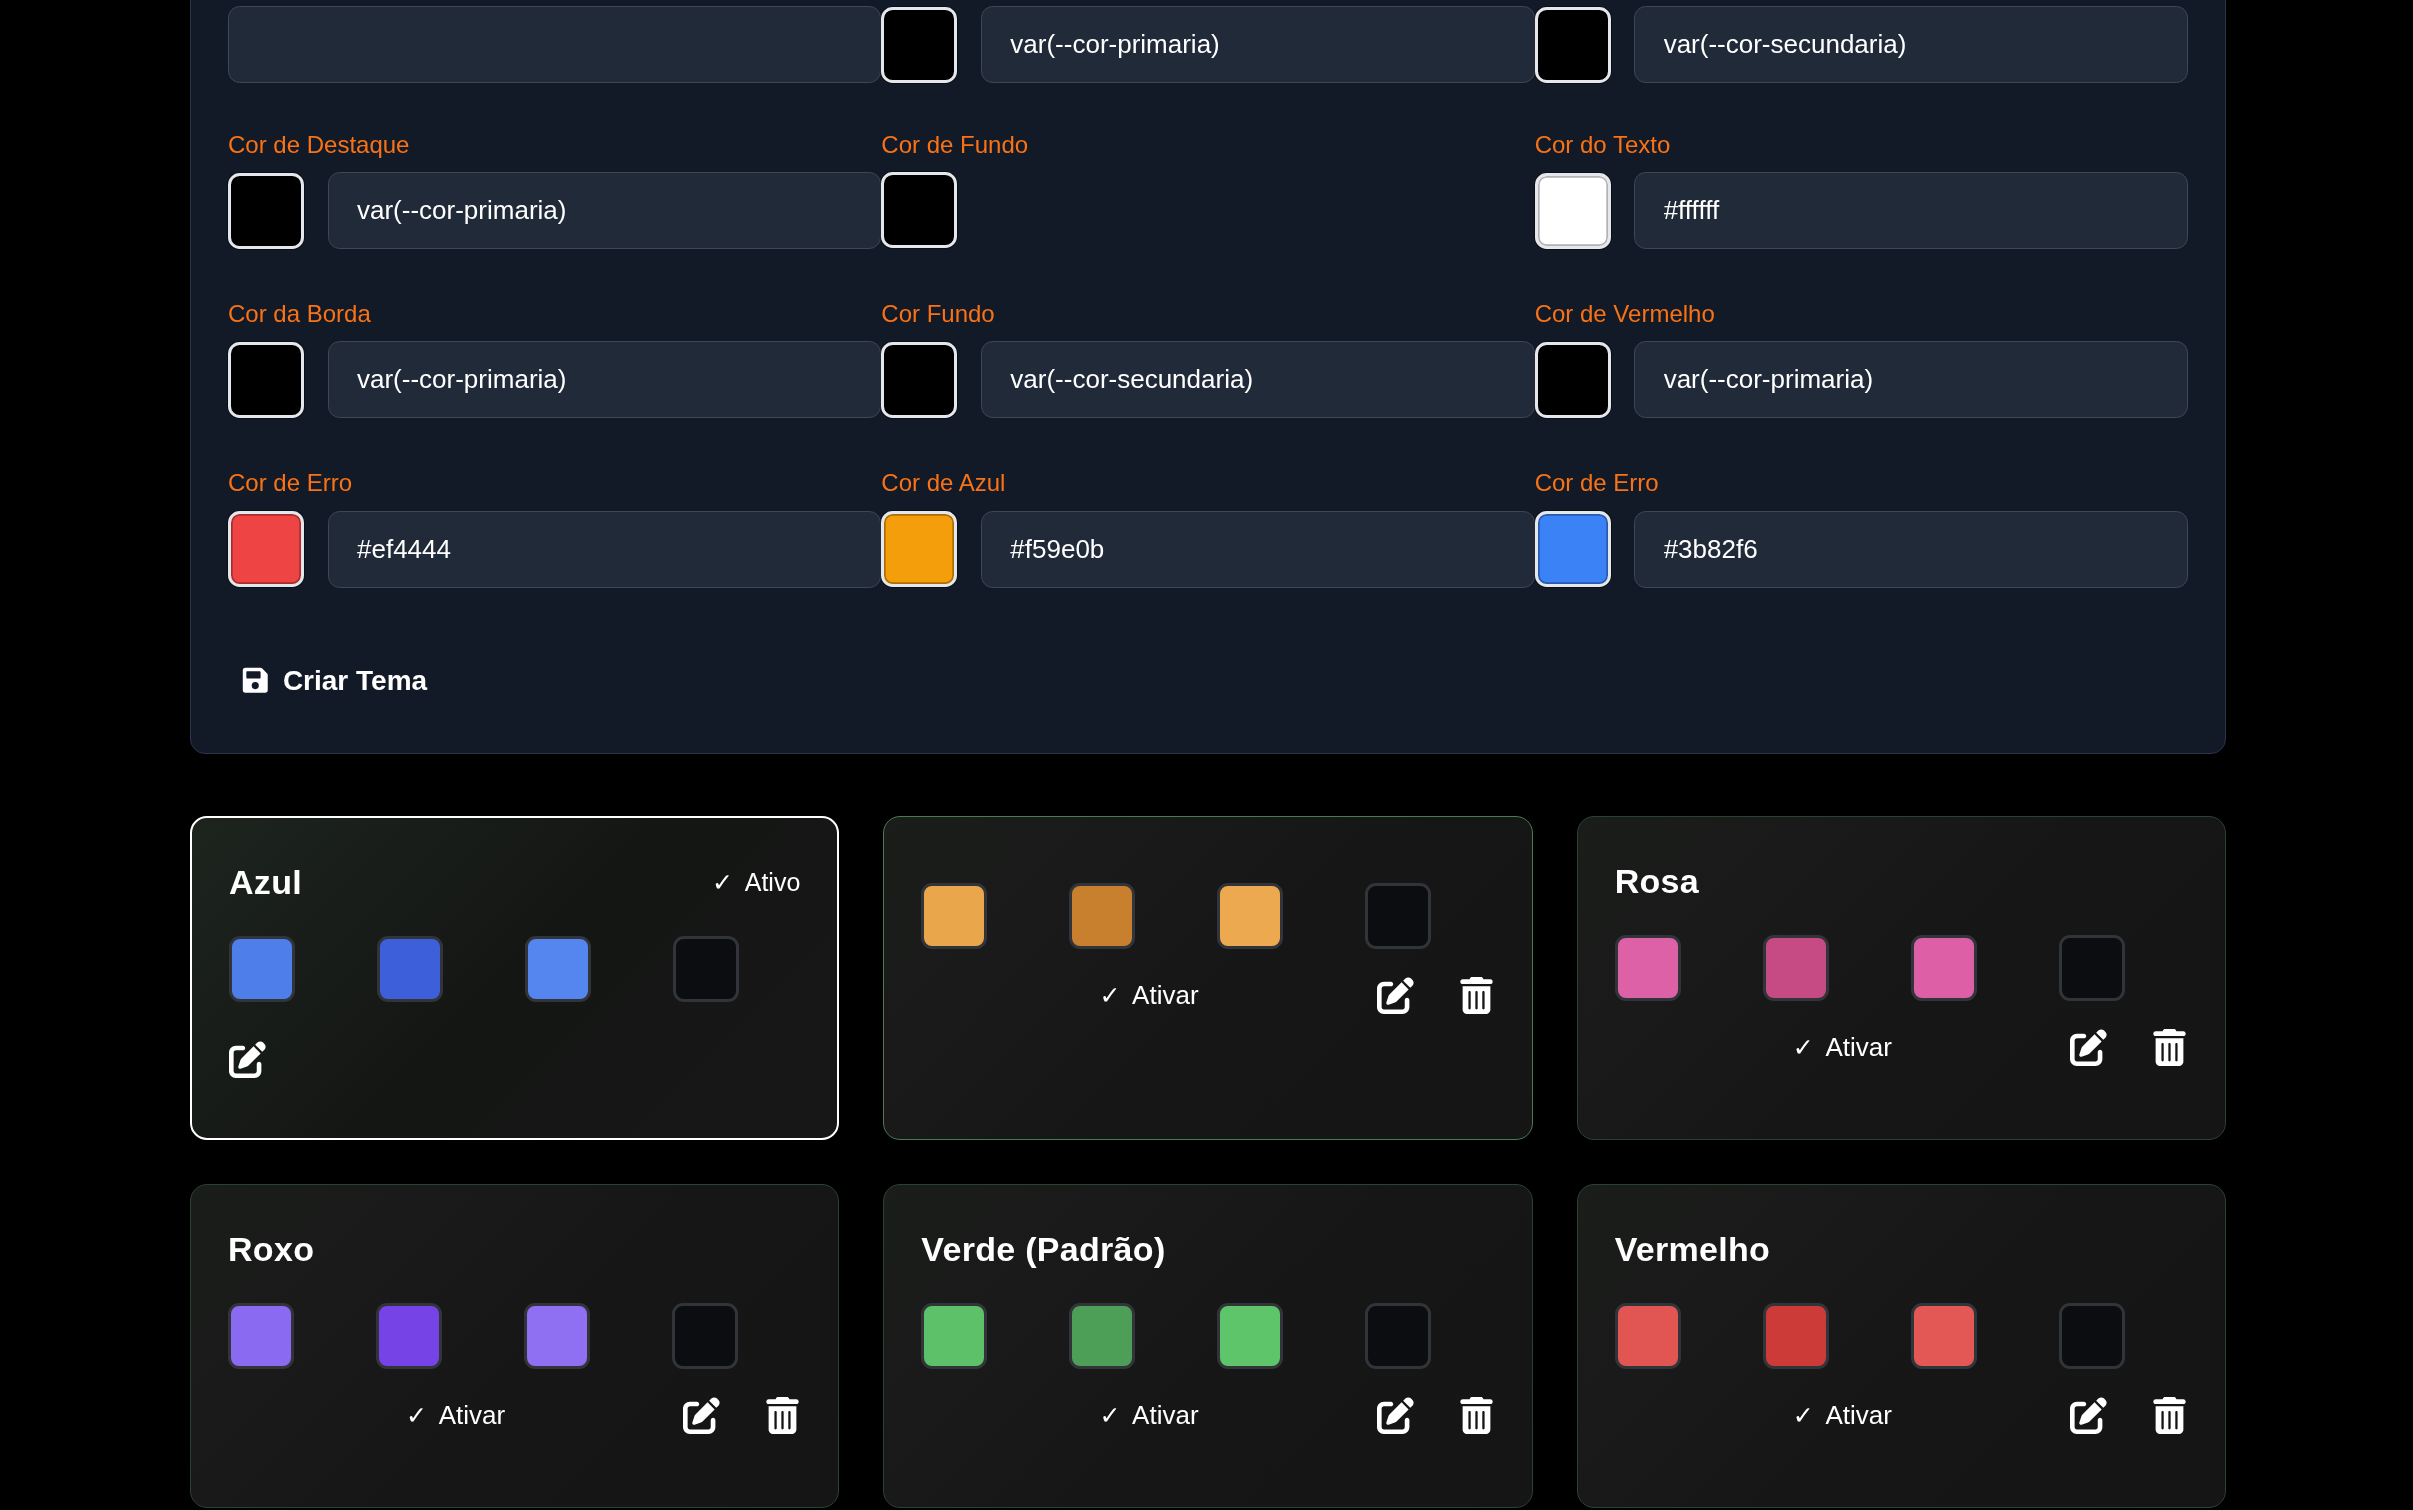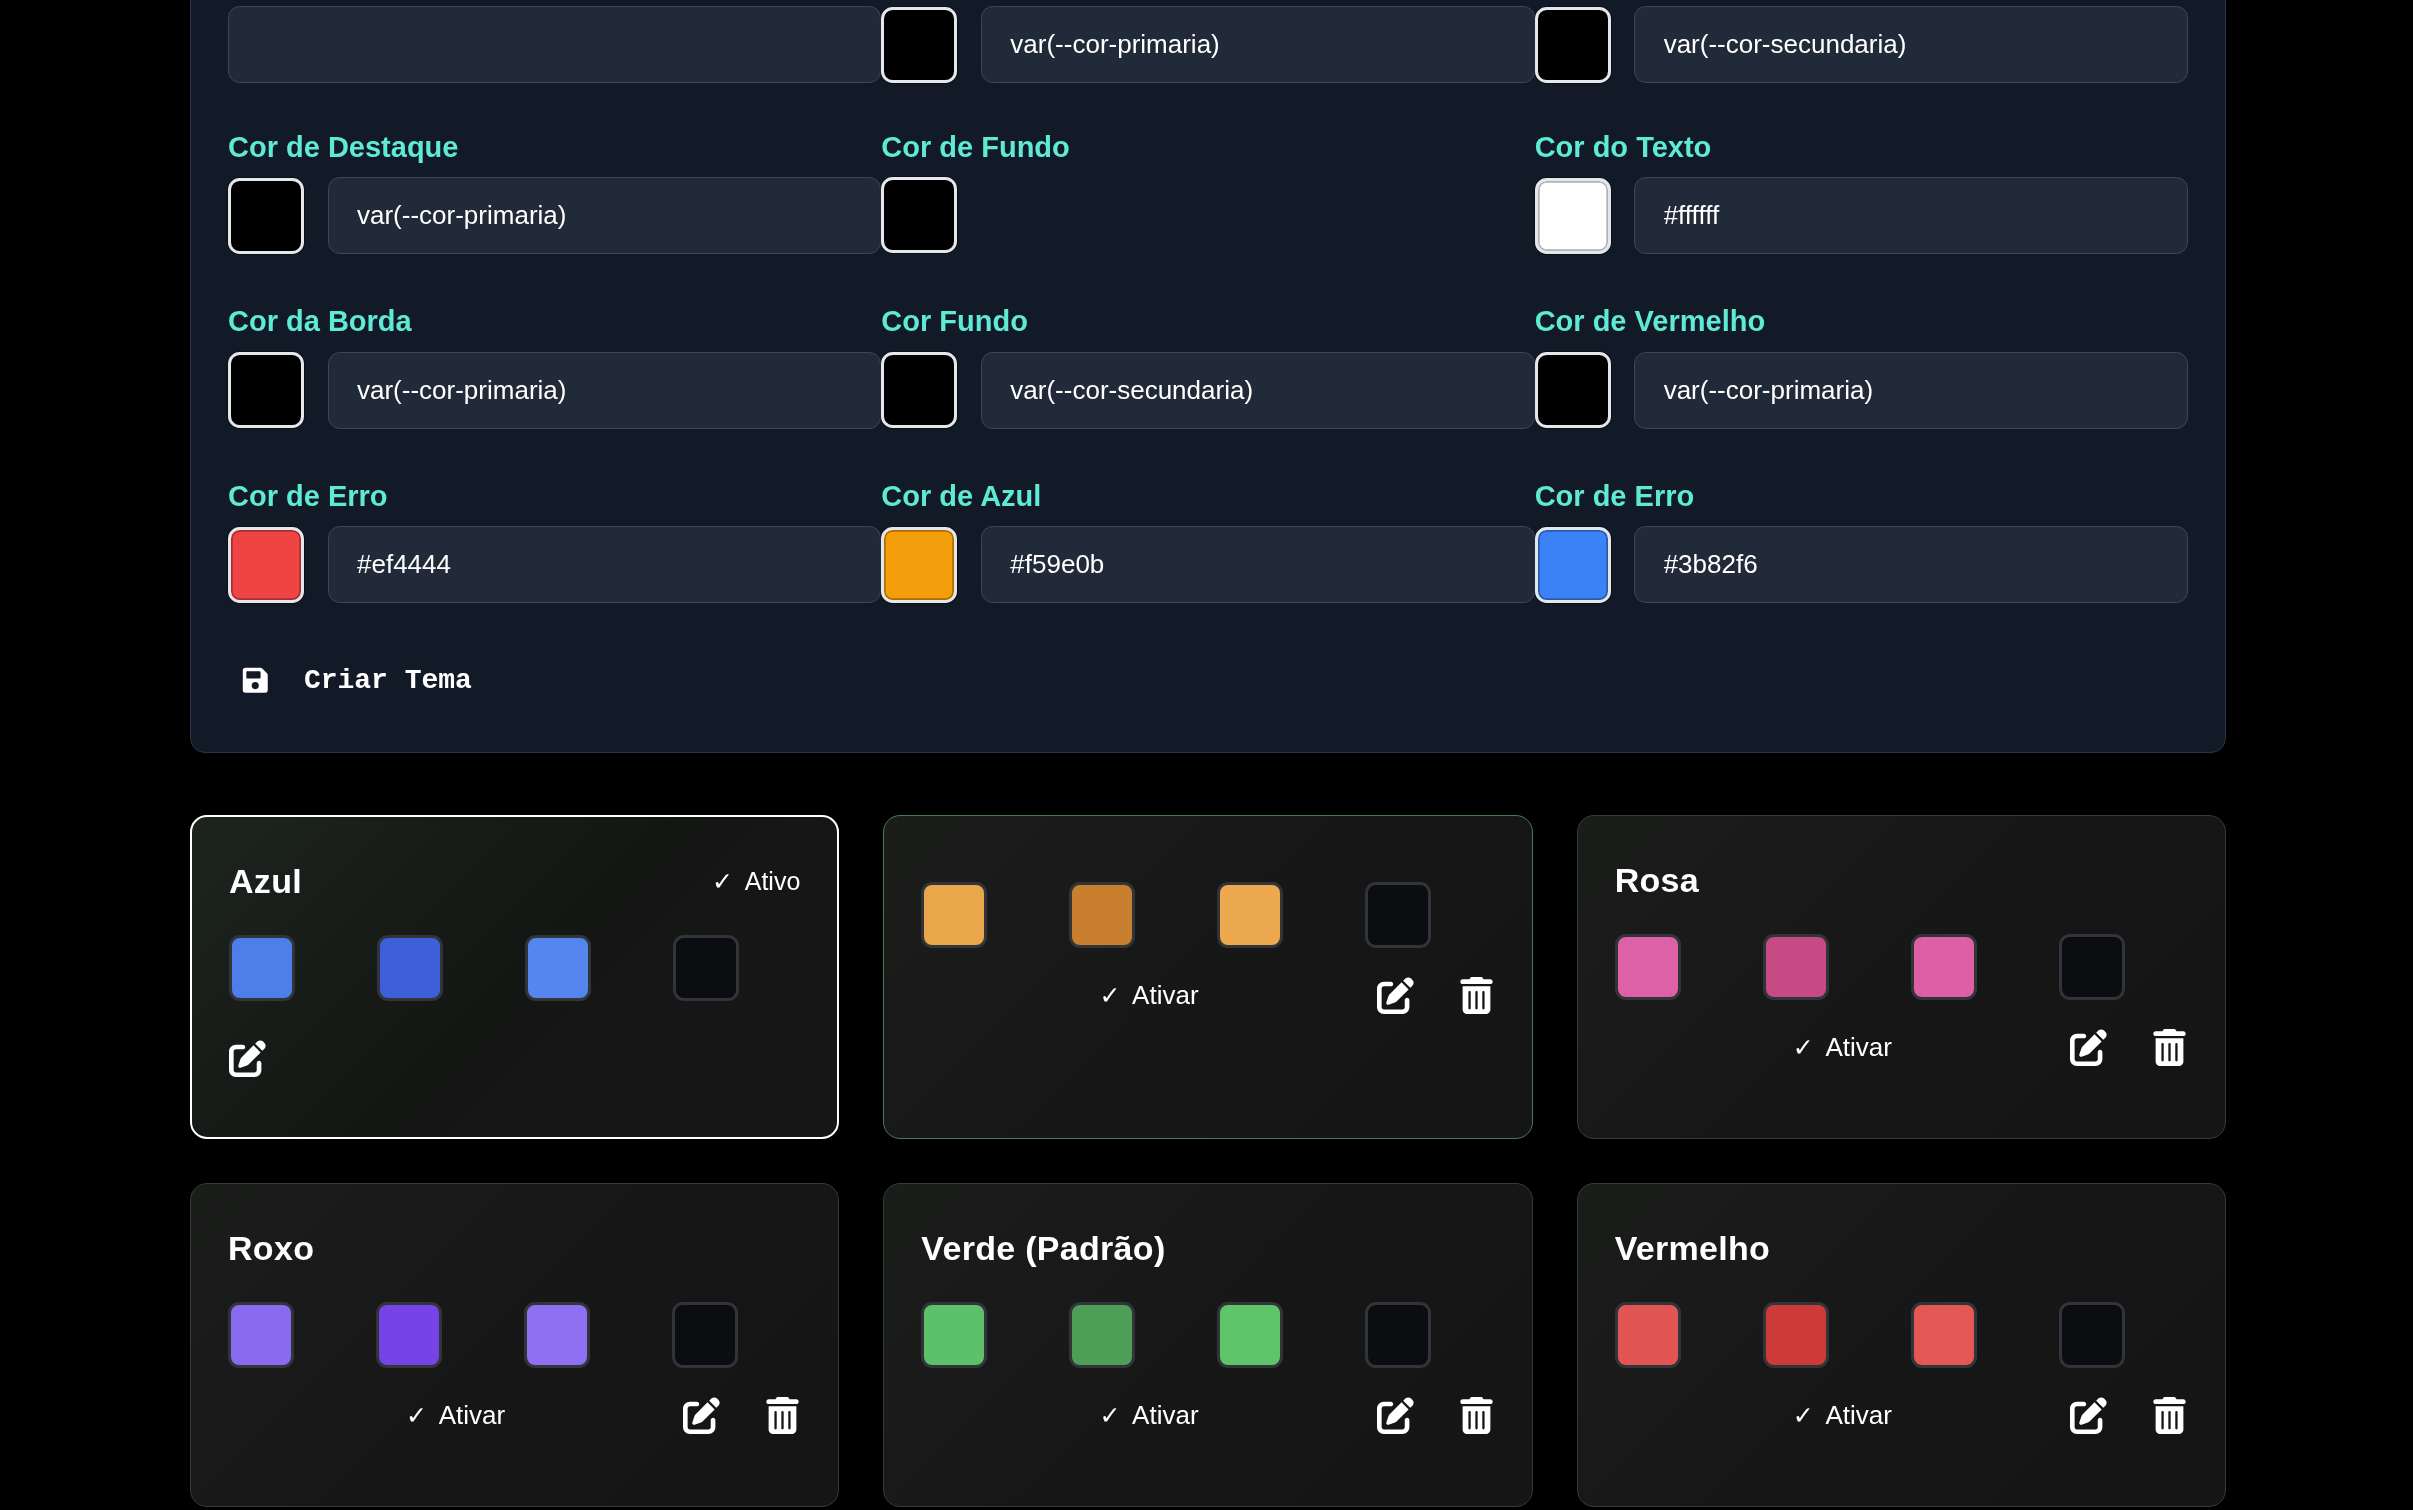--- a/index.html
+++ b/index.html
@@ -15,37 +15,37 @@
   .panel {
     margin-top:-128px;
     padding:133px 37px 50px;
     background:#121927;
     border:0.8px solid #2b3547;
     border-radius:15px;
   }
   .form-row { display:grid; grid-template-columns:1fr 1fr 1fr; }
   .row0 { margin-bottom:49px; }
   .frow { margin-bottom:52px; }
-  .field-label { display:block; font-size:29px; font-weight:700; color:#5eead4; margin-bottom:15px; line-height:1.05; }
+  .field-label { display:block; font-size:24px; font-weight:400; color:#f97316; margin-bottom:15px; line-height:1.05; }
   .control { display:flex; align-items:center; gap:23.5px; }
   .swatch {
     flex:0 0 auto; width:76px; height:76px; border-radius:11.7px;
     border:3.4px solid #e4e7eb; box-shadow:inset 0 0 0 1.7px rgba(0,0,0,.30), 0 0 0 0.8px rgba(0,0,0,.5);
     background:#000; cursor:pointer; padding:0;
   }
   .text-input {
     flex:1; width:100%; height:77px;
     background:#212a38; border:1.7px solid #3e4756; border-radius:11.7px;
     color:#fff; font-size:26px; padding:0 28.5px; font-family:inherit; outline:none;
   }
   .submit {
-    display:inline-flex; align-items:center; gap:34px;
-    margin-top:55px; margin-left:10px; height:44px; padding:0 3.4px;
+    display:inline-flex; align-items:center; gap:13px;
+    margin-top:71px; margin-left:10px; height:44px; padding:0 3.4px;
     background:none; border:none; color:#fff;
-    font-size:28px; font-weight:700; font-family:Liberation Mono, monospace; cursor:pointer;
+    font-size:28px; font-weight:700; font-family:Liberation Sans, sans-serif; cursor:pointer;
   }
   .submit svg { width:28.5px; height:28.5px; display:block; }
 
   
   .cards { margin-top:62px; display:grid; grid-template-columns:repeat(3,1fr); gap:44px; }
   .card {
     height:324px; border-radius:17px; padding:32px 37px;
     background:linear-gradient(135deg,#1b1d1b 0%, #161616 55%, #151515 100%);
     border:1.7px solid #2c4231;
   }

